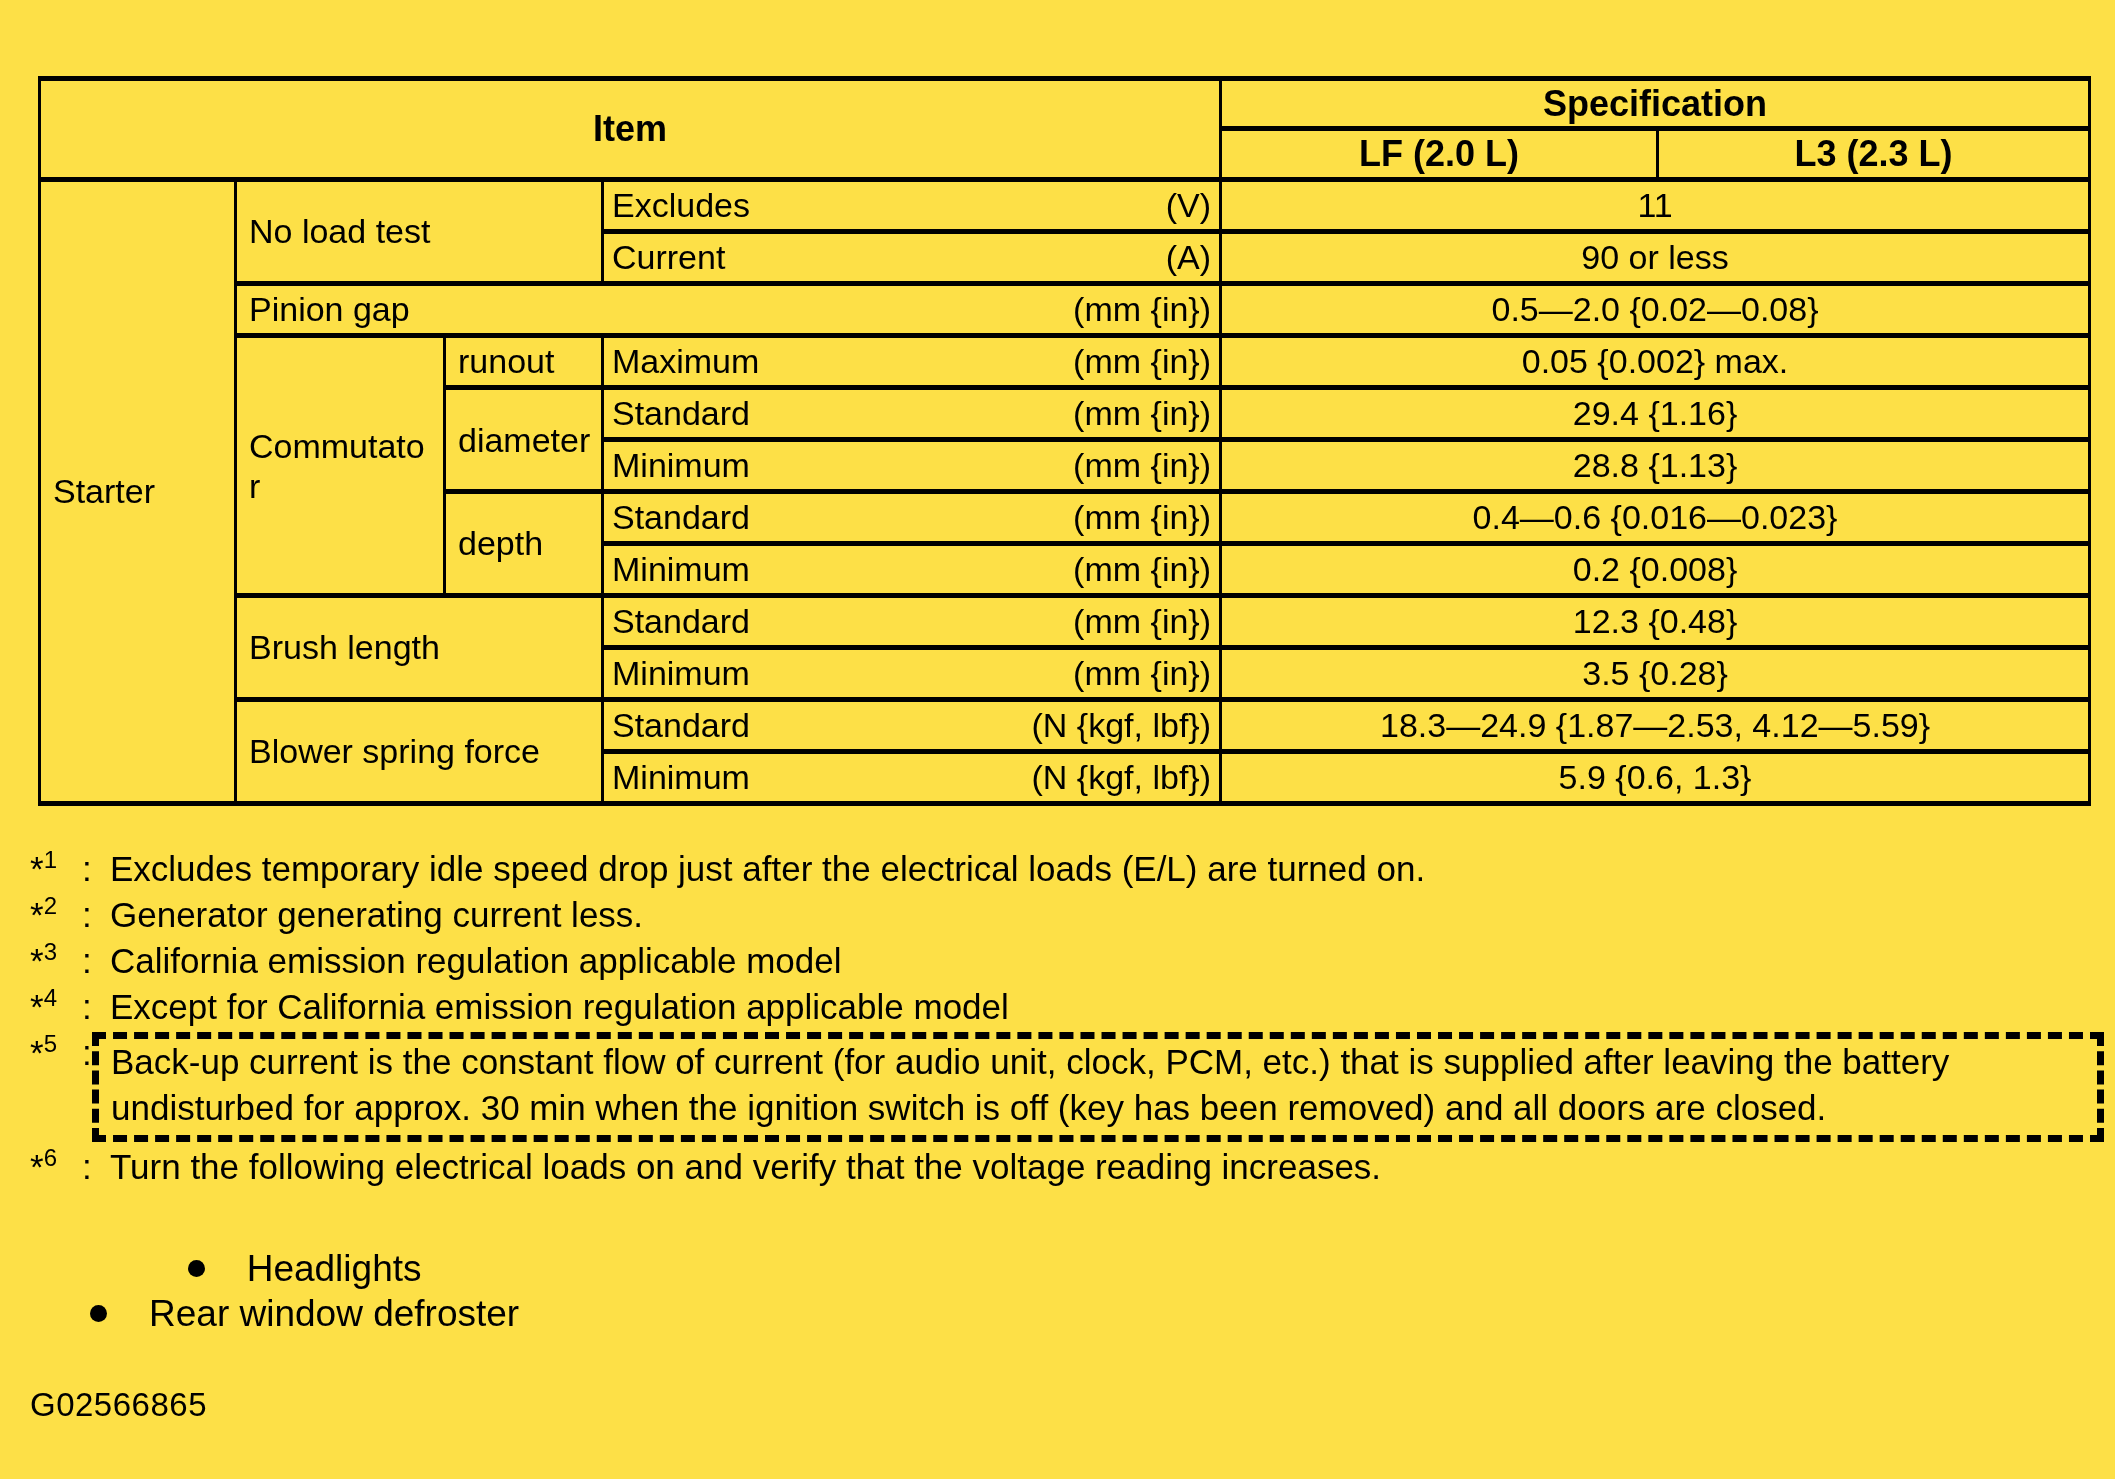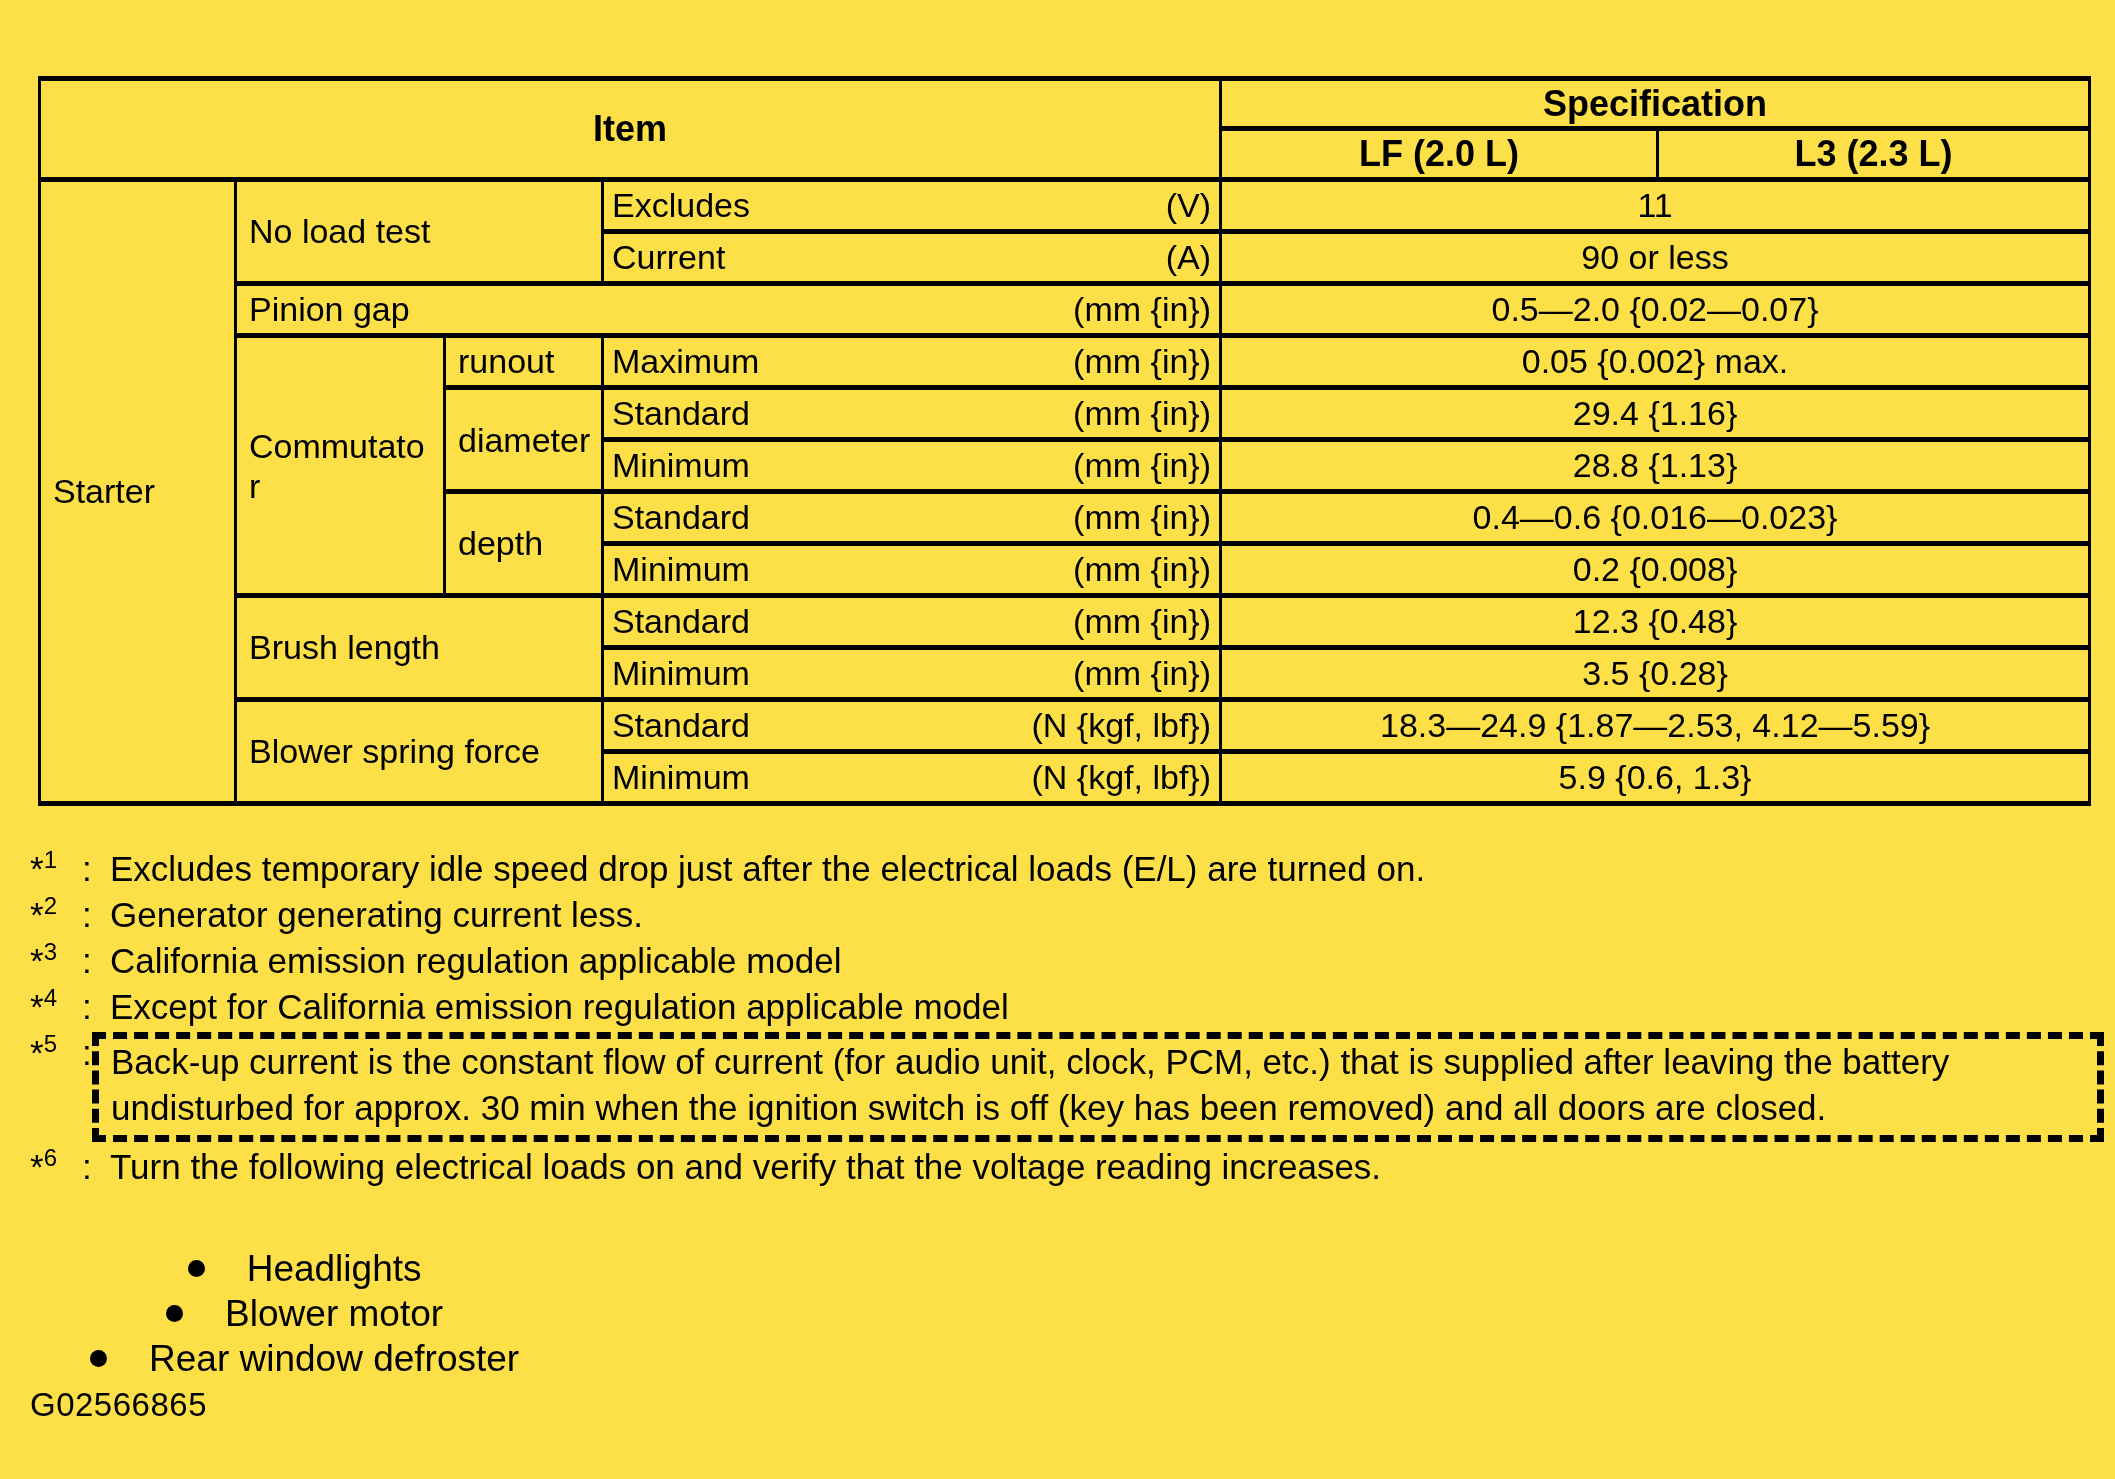--- a/index.html
+++ b/index.html
@@ -102,21 +102,21 @@
         <td class="val" colspan="2">90 or less</td>
       </tr>
 
       <tr class="body-row">
         <td colspan="3" style="padding-left:12px;">
           <div class="cell-flex">
             <span>Pinion gap</span>
             <span>(mm {in})</span>
           </div>
         </td>
-        <td class="val" colspan="2">0.5—2.0 {0.02—0.07}</td>
+        <td class="val" colspan="2">0.5—2.0 {0.02—0.08}</td>
       </tr>
 
       <tr class="body-row">
         <td class="lbl wrap-hard" rowspan="5">Commutator</td>
         <td class="lbl">runout</td>
         <td>
           <div class="cell-flex">
             <span>Maximum</span>
             <span>(mm {in})</span>
           </div>
@@ -243,23 +243,19 @@
     </div>
   </div>
 
   <div class="loads">
     <div class="load">
       <span class="dot"></span>
       <span>Headlights</span>
     </div>
     <div class="load">
       <span class="dot"></span>
-      <span>Blower motor</span>
-    </div>
-    <div class="load">
-      <span class="dot"></span>
       <span>Rear window defroster</span>
     </div>
   </div>
 
   <div class="figure-code">G02566865</div>
 
 </div>
 
 </body></html>

